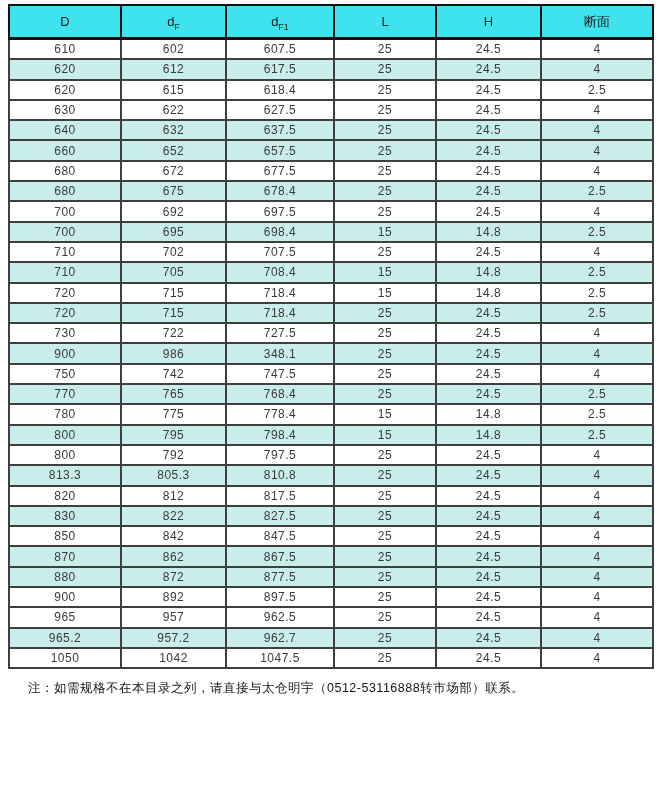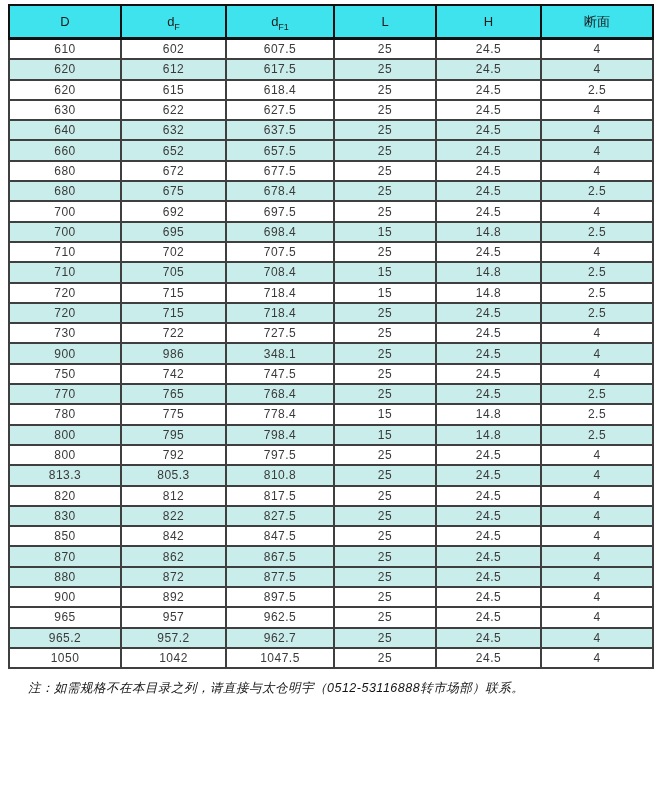--- a/index.html
+++ b/index.html
@@ -51,21 +51,20 @@
     background: #c9edea;
   }
   table.spec {
     border: 2px solid #101010;
   }
   .note {
     margin: 11px 0 0 28px;
     font-size: 12.5px;
     color: #141414;
     letter-spacing: 0.5px;
-    font-style: italic;
   }
 </style>
 </head>
 <body>
 
 <div class="page">
   <table class="spec">
     <colgroup>
       <col style="width:112px">
       <col style="width:105px">

